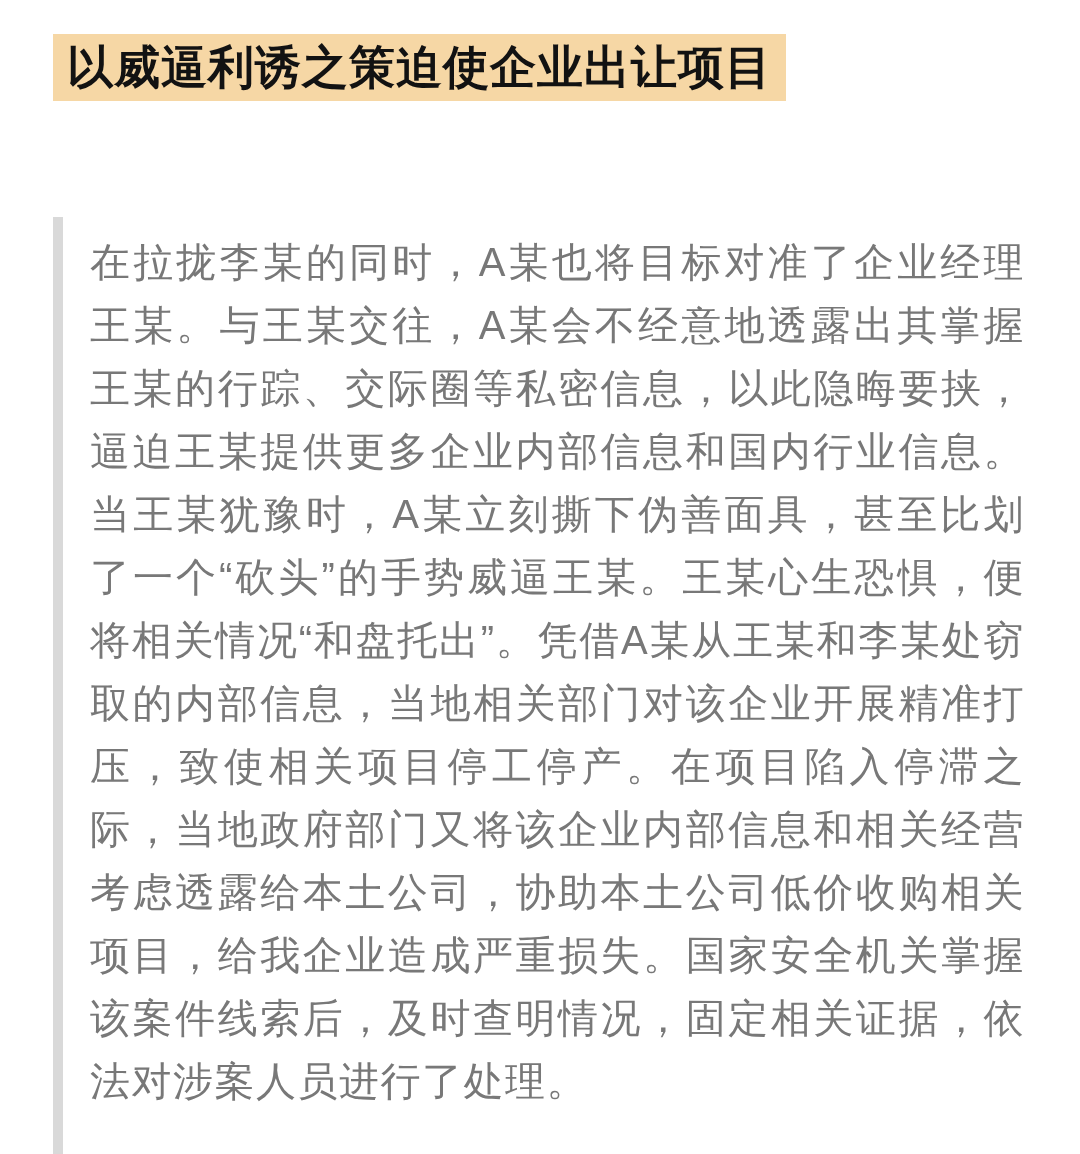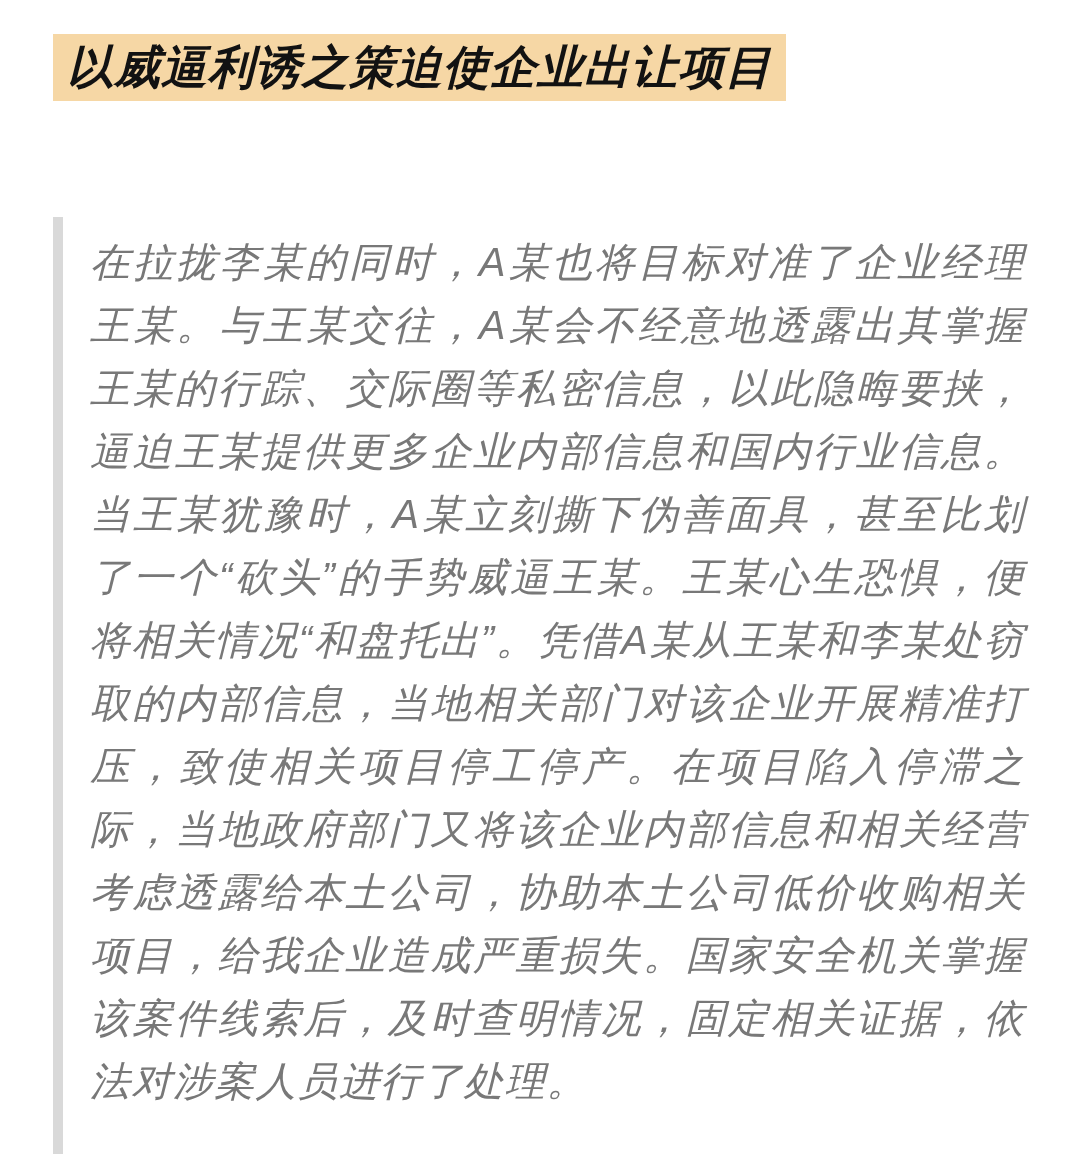--- a/index.html
+++ b/index.html
@@ -1,15 +1,15 @@
 <!DOCTYPE html>
 <html lang="zh" style="--highlight: #f6d7a5; --quote-bar: #d9d9d9; --body-text: #787878; --heading-text: #121212; --page-bg: #ffffff;"><head>
 <meta charset="utf-8">
 <style>
-  * { margin: 0; padding: 0; box-sizing: border-box; font-style: italic; }
+  * { margin: 0; padding: 0; box-sizing: border-box; }
 
   html, body {
     width: 1080px;
     background: var(--page-bg, #ffffff);
     font-family: "Liberation Sans", sans-serif;
   }
 
   .page {
     position: relative;
     width: 1080px;

